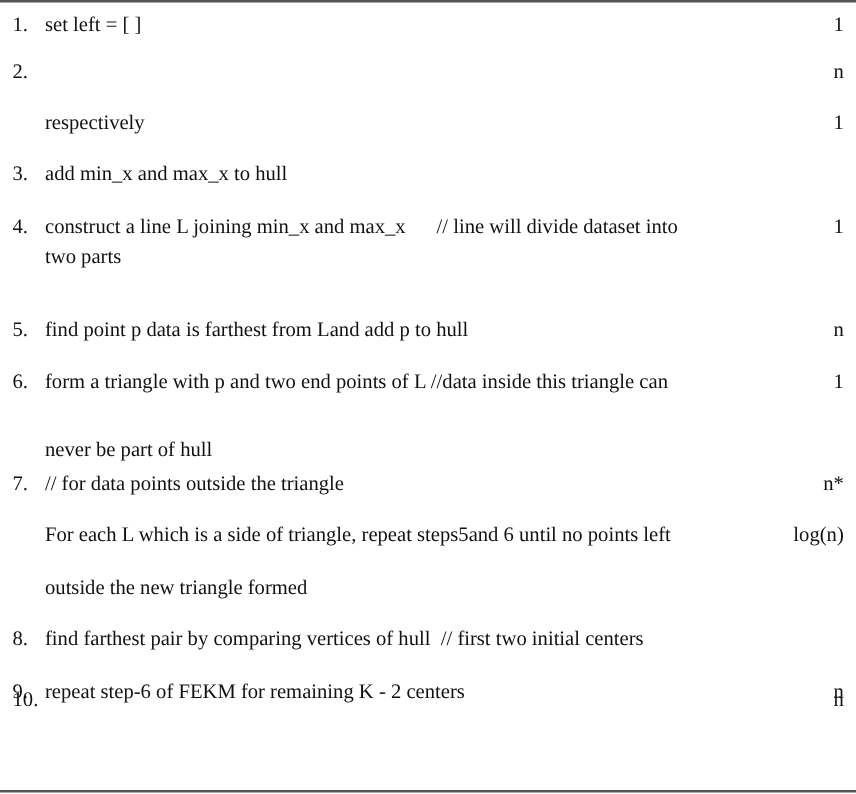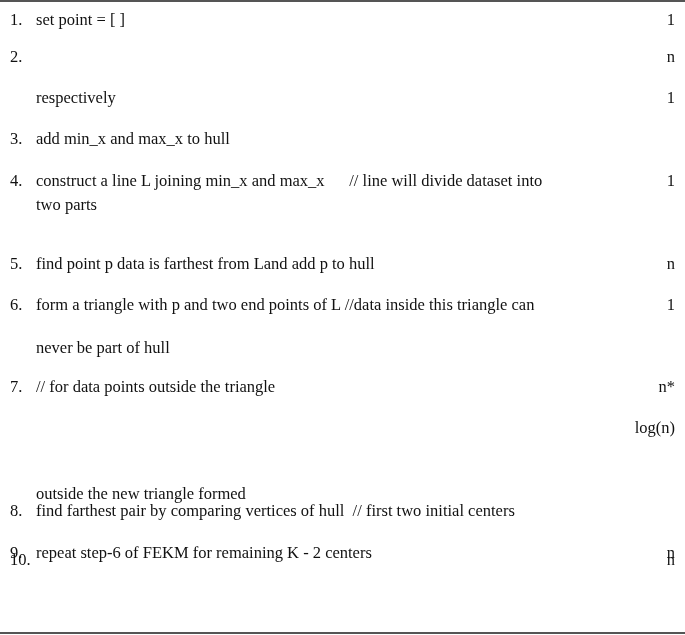--- a/index.html
+++ b/index.html
@@ -22,21 +22,21 @@
     .text { position: absolute; left: 36px; }
     .cost { position: absolute; right: 10px; text-align: right; }
   </style>
 </head>
 <body>
 
 <div class="rule-top"></div>
 
 <div class="row" style="top:7px">
   <span class="num">1.</span>
-  <span class="text">set point = [ ]</span>
+  <span class="text">set left = [ ]</span>
   <span class="cost">1</span>
 </div>
 <div class="row" style="top:44px">
   <span class="num">2.</span>
   <span class="cost">n</span>
 </div>
 <div class="row" style="top:85px">
   <span class="num"></span>
   <span class="text">respectively</span>
   <span class="cost">1</span>
@@ -59,35 +59,36 @@
 <div class="row" style="top:251px">
   <span class="num">5.</span>
   <span class="text">find point p data is farthest from Land add p to hull</span>
   <span class="cost">n</span>
 </div>
 <div class="row" style="top:292px">
   <span class="num">6.</span>
   <span class="text">form a triangle with p and two end points of L //data inside this triangle can</span>
   <span class="cost">1</span>
 </div>
-<div class="row" style="top:335px">
+<div class="row" style="top:347px">
   <span class="num"></span>
   <span class="text">never be part of hull</span>
   <span class="cost"></span>
 </div>
 <div class="row" style="top:374px">
   <span class="num">7.</span>
   <span class="text">// for data points outside the triangle</span>
   <span class="cost">n*</span>
 </div>
 <div class="row" style="top:415px">
   <span class="num"></span>
+  <span class="text">For each L which is a side of triangle, repeat steps5and 6 until no points left</span>
   <span class="cost">log(n)</span>
 </div>
-<div class="row" style="top:481px">
+<div class="row" style="top:457px">
   <span class="num"></span>
   <span class="text">outside the new triangle formed</span>
   <span class="cost"></span>
 </div>
 <div class="row" style="top:498px">
   <span class="num">8.</span>
   <span class="text" style="white-space:pre">find farthest pair by comparing vertices of hull  // first two initial centers</span>
   <span class="cost"></span>
 </div>
 <div class="row" style="top:540px">

